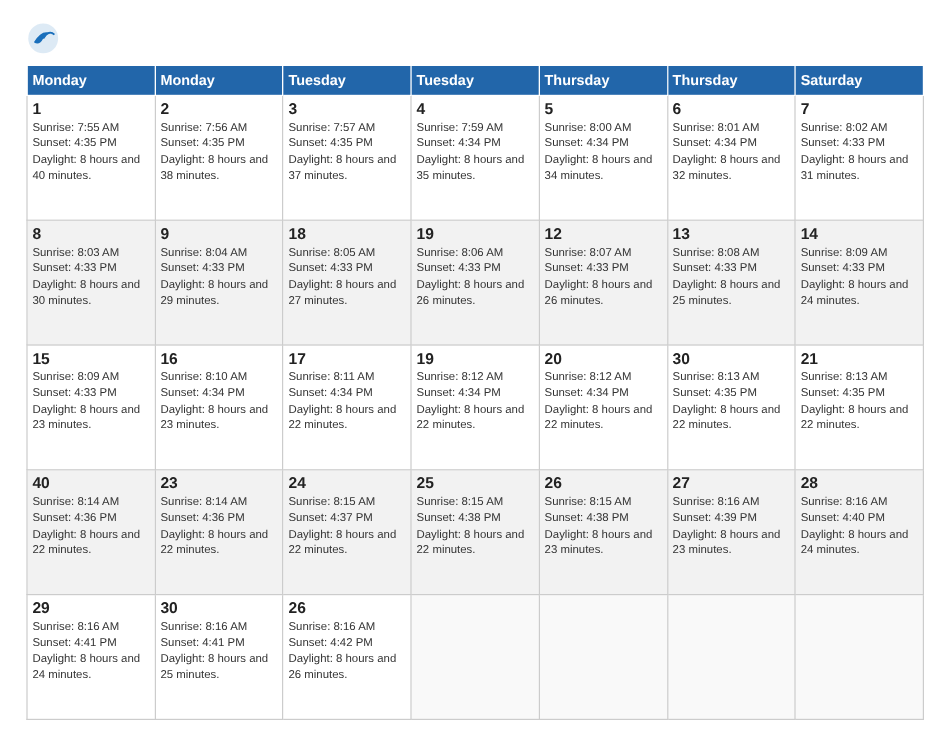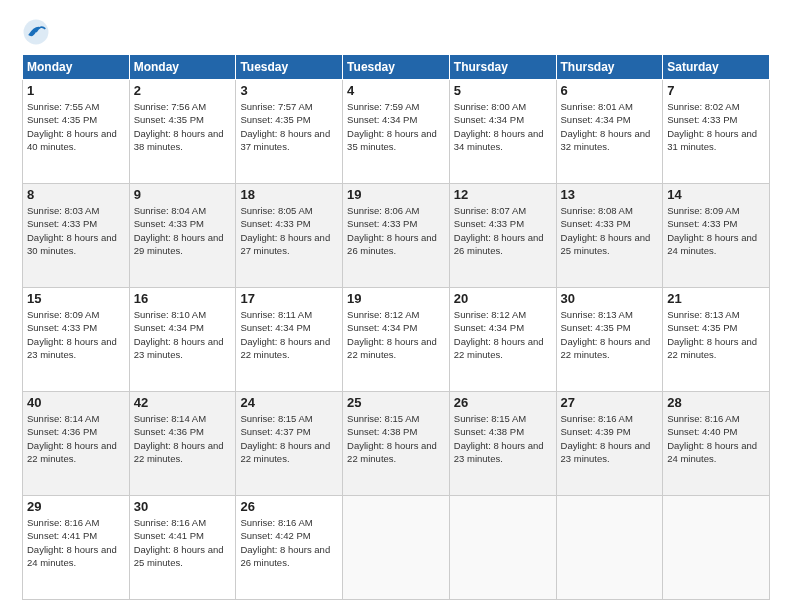--- a/index.html
+++ b/index.html
@@ -226,21 +226,21 @@
             <span class="day-num">21</span>
             <div class="day-info">Sunrise: 8:13 AM<br>Sunset: 4:35 PM<br>Daylight: 8 hours and 22 minutes.</div>
           </td>
         </tr>
         <tr>
           <td>
             <span class="day-num">40</span>
             <div class="day-info">Sunrise: 8:14 AM<br>Sunset: 4:36 PM<br>Daylight: 8 hours and 22 minutes.</div>
           </td>
           <td>
-            <span class="day-num">42</span>
+            <span class="day-num">23</span>
             <div class="day-info">Sunrise: 8:14 AM<br>Sunset: 4:36 PM<br>Daylight: 8 hours and 22 minutes.</div>
           </td>
           <td>
             <span class="day-num">24</span>
             <div class="day-info">Sunrise: 8:15 AM<br>Sunset: 4:37 PM<br>Daylight: 8 hours and 22 minutes.</div>
           </td>
           <td>
             <span class="day-num">25</span>
             <div class="day-info">Sunrise: 8:15 AM<br>Sunset: 4:38 PM<br>Daylight: 8 hours and 22 minutes.</div>
           </td>

